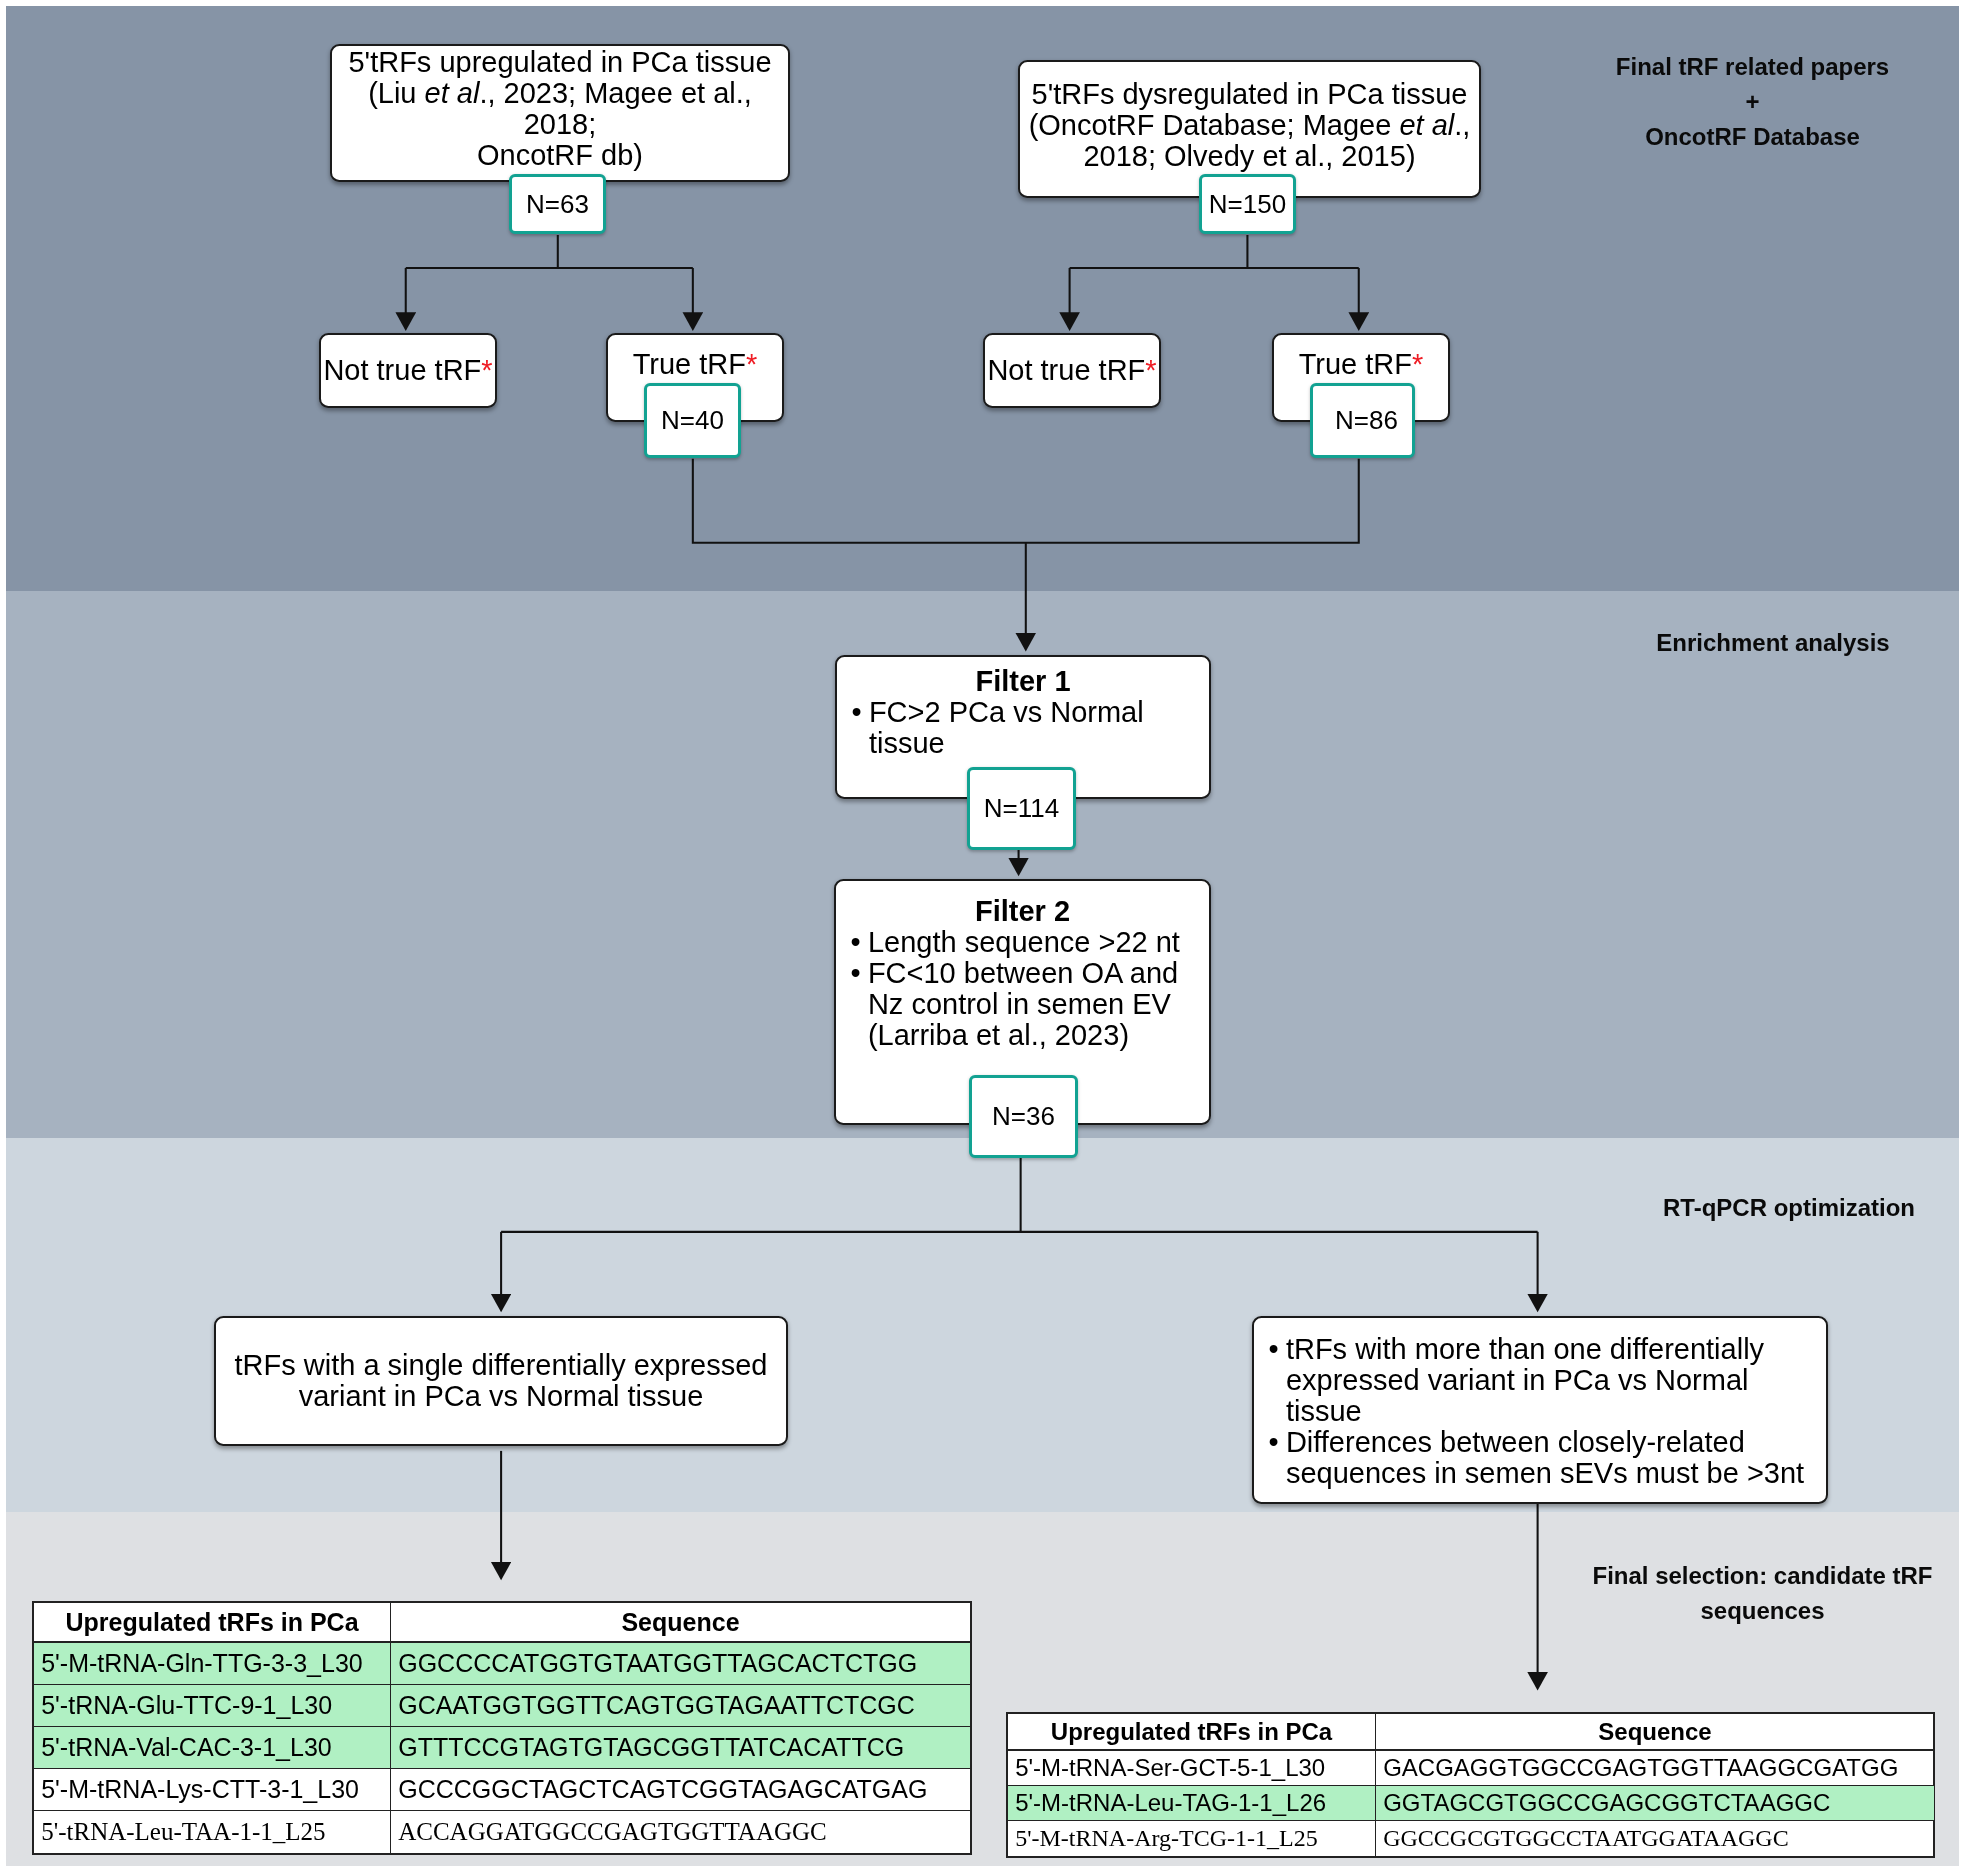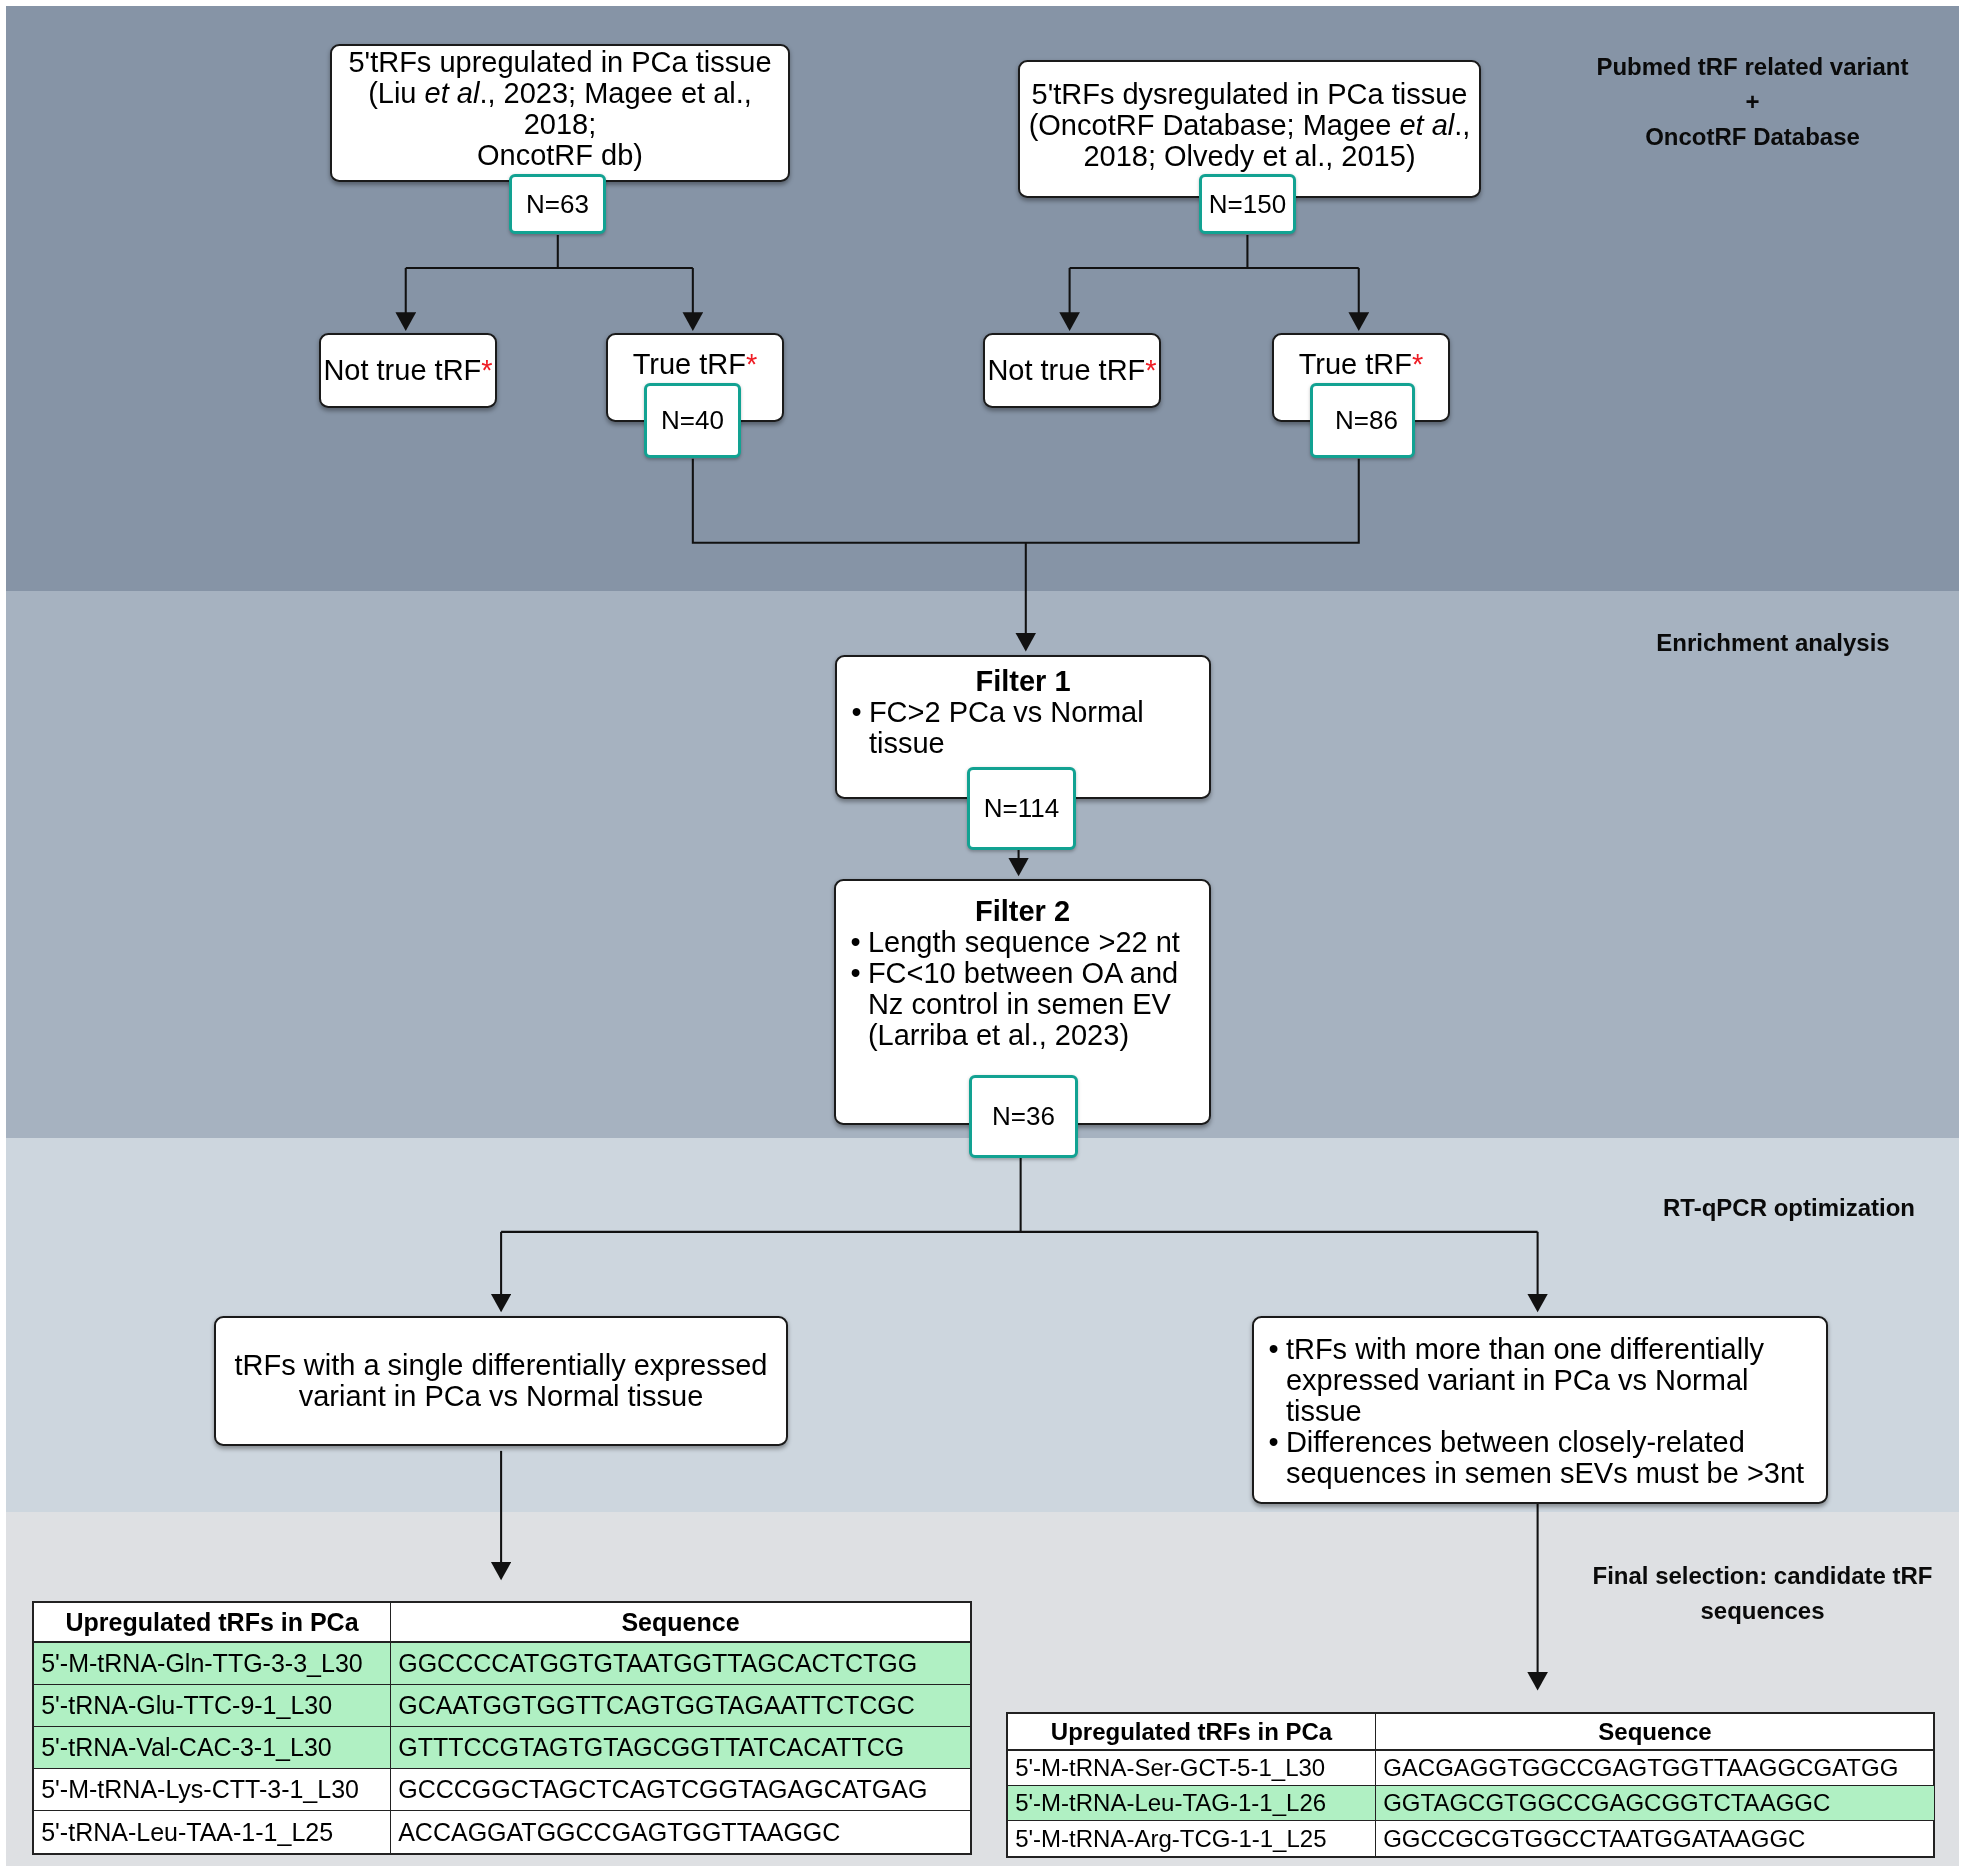--- a/index.html
+++ b/index.html
@@ -19,21 +19,21 @@
   .bullet-glyph{flex:0 0 17.5px;text-align:left;}
   .bullet-text{flex:1;}
   .node-title{font-weight:bold;}
   .red{color:#ef1d25;}
   svg.wires{position:absolute;left:0;top:0;pointer-events:none;}
   
   .seq-table{position:absolute;background:#ffffff;border:2.6px solid #222;display:grid;margin-top:16px;}
   .cell{border-right:1.5px solid #222;border-bottom:1.5px solid #222;display:flex;align-items:center;
         padding:0 7.2px;font-size:25px;white-space:nowrap;overflow:hidden;}
   .cell.last-col{border-right:none;}
-  .cell.last-row{border-bottom:none;}
+  .cell.last-row{border-bottom:none;font-family:Liberation Serif, serif;}
   .cell.header{font-weight:bold;justify-content:center;border-bottom:2.1px solid #222;}
   .cell.green{background:#b0f0c3;}
   .right-table .cell{font-size:24px;}
 </style>
 </head>
 <body>
 
 <div id="canvas">
 
   <div class="band" style="top:6.2px;height:585px;background:#8694a6;"></div>
@@ -59,21 +59,21 @@
       <path d="M1976 1637 V1688" marker-end="url(#ah)"></path>
       <path d="M1980 2235 V2390 M972 2390 H2983"></path>
       <path d="M972 2390 V2534" marker-end="url(#ah)"></path>
       <path d="M2983 2390 V2534" marker-end="url(#ah)"></path>
       <path d="M972 2815 V3054" marker-end="url(#ah)"></path>
       <path d="M2983 2888 V3268" marker-end="url(#ah)"></path>
     </g>
   </svg>
 
   <div class="band-label" style="left:1572px;top:49px;width:361px;">
-    <div>Pubmed tRF related variant</div>
+    <div>Final tRF related papers</div>
     <div>+</div>
     <div>OncotRF Database</div>
   </div>
   <div class="band-label" style="left:1608px;top:625px;width:330px;">Enrichment analysis</div>
   <div class="band-label" style="left:1624px;top:1190px;width:330px;">RT-qPCR optimization</div>
   <div class="band-label" style="left:1577px;top:1558px;width:371px;">
     <div>Final selection: candidate tRF</div>
     <div>sequences</div>
   </div>
 

